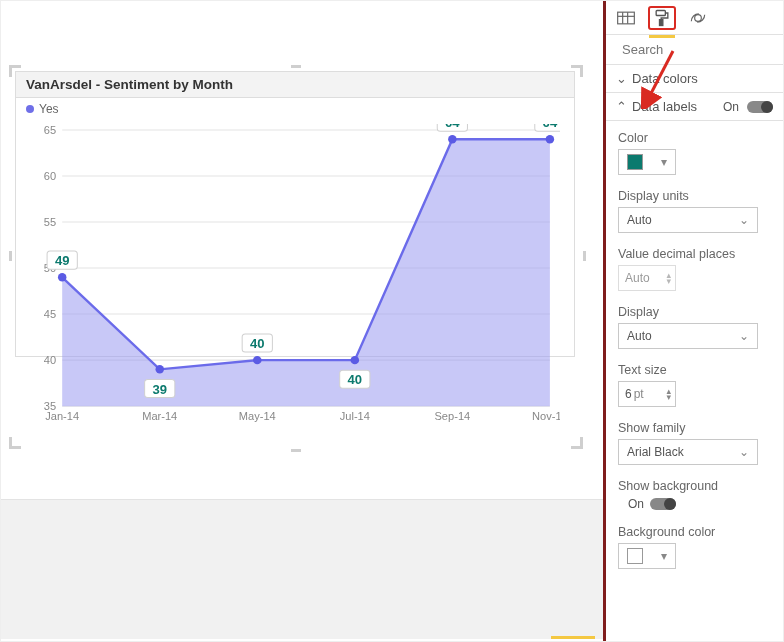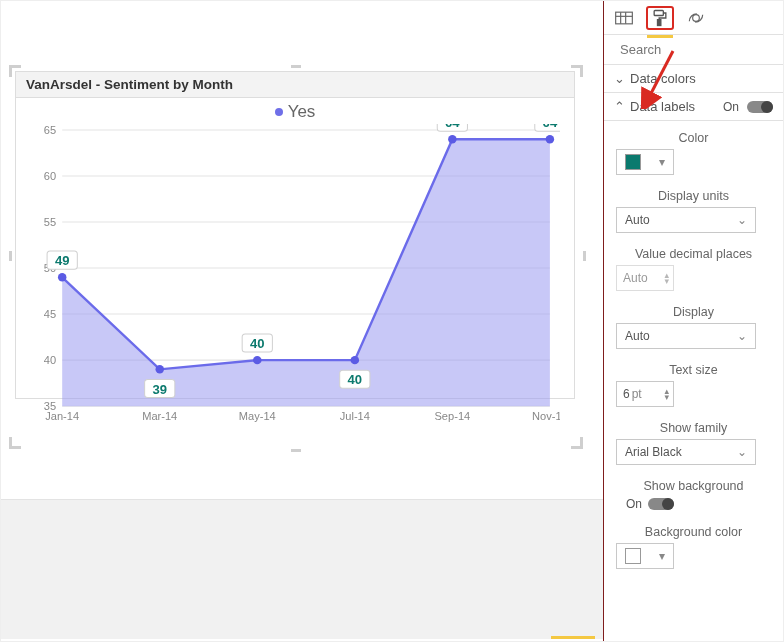--- a/index.html
+++ b/index.html
@@ -1,54 +1,54 @@
 <!DOCTYPE html>
 <html><head>
 <meta charset="utf-8">
 <style>
   * { box-sizing: border-box; }
   html, body { margin:0; padding:0; width:784px; height:642px; font-family:"Segoe UI", Arial, sans-serif; background:#fff; color:#333; }
 
   .root { position:relative; width:784px; height:642px; border:1px solid #eee; overflow:hidden; }
-  .sidebar { position:absolute; right:0; top:0; width:180px; height:642px; border-left:1px solid #7f1d1d; background:#fff; }
+  .sidebar { position:absolute; right:0; top:0; width:180px; height:642px; border-left:3px solid #7f1d1d; background:#fff; }
 
   
   .tabs { display:flex; align-items:center; gap:8px; padding:5px 6px 4px 6px; border-bottom:1px solid #e1e1e1;}
   .tab { width:28px; height:24px; display:flex; align-items:center; justify-content:center; color:#555; }
   .tab.sel { border:2px solid #d92a22; border-radius:3px; }
   .tab svg { display:block; }
 
   .searchbox { display:flex; align-items:center; height:30px; border-bottom:1px solid #e1e1e1; padding:0 8px; gap:6px;}
   .searchbox input { border:none; outline:none; font-size:13px; flex:1; }
 
   .section-hdr { display:flex; align-items:center; height:28px; padding:0 10px; font-size:13px; color:#555; border-bottom:1px solid #e1e1e1; cursor:pointer; }
   .section-hdr .chev { margin-right:6px; width:10px; color:#666; }
   .section-hdr .onlabel { font-size:12px; color:#555; margin-right:4px;}
   .toggle { width:26px; height:12px; border-radius:6px; background:#888; position:relative; display:inline-block;}
   .toggle::after { content:""; position:absolute; width:12px; height:12px; border-radius:50%; background:#444; top:0; right:0; }
   .right { margin-left:auto; display:flex; align-items:center; gap:4px;}
 
   .arrow { position:absolute; right:104px; top:48px; width:40px; height:60px; pointer-events:none; z-index:5;}
 
   .panel-body { padding:10px 12px 18px 12px; font-size:12px; color:#555; display:flex; flex-direction:column; gap:14px;}
-  .field-label { font-size:12.5px; color:#666; margin-bottom:4px;text-align:center; }
+  .field-label { font-size:12.5px; color:#666; margin-bottom:4px; }
   .dd { display:flex; align-items:center; border:1px solid #c8c8c8; height:26px; padding:0 8px; background:#fff; justify-content:space-between;}
   .dd.full { width:140px; }
   .dd.small { width:58px; }
   .dd .caret { color:#888; }
   .swatch { width:16px; height:16px; background:#0b7a6e; border:1px solid #999;}
   .spin { display:flex; flex-direction:column; margin-left:4px; color:#888; line-height:6px; font-size:9px;}
   .spin-box { display:flex; border:1px solid #c8c8c8; height:26px; align-items:center; padding-left:6px; width:58px;}
   .unit { color:#888; margin-left:2px;}
   .bg-swatch { width:16px; height:16px; background:#fff; border:1px solid #999;}
 
   
-  .visual { position:absolute; left:14px; top:70px; width:560px; height:328px; border:1px solid #ddd; }
+  .visual { position:absolute; left:14px; top:70px; width:560px; height:286px; border:1px solid #ddd; }
   .visual .title { background:#f3f3f3; border-bottom:1px solid #ddd; padding:5px 10px; font-weight:600; font-size:13.5px;}
-  .legend { padding:4px 10px 0 10px; font-size:17px; color:#666; display:flex; align-items:center; gap:5px;justify-content:center;}
+  .legend { padding:4px 10px 0 10px; font-size:12px; color:#666; display:flex; align-items:center; gap:5px;}
   .legend .dot { width:8px; height:8px; border-radius:50%; background:#6f6fe8; display:inline-block;}
   .plot { position:absolute; left:20px; right:14px; top:52px; bottom:22px; }
   .ygrid line { stroke:#e4e4e4; stroke-width:1;}
   .yaxis text { font-size:11px; fill:#888;}
   .xaxis text { font-size:11px; fill:#888;}
   .series-area { fill: #9a9af0; opacity:0.55;}
   .series-line { stroke:#6b6bea; stroke-width:2.4; fill:none;}
   .series-pt { fill:#5b5be4; }
   .dlabel { font-size:13px; font-weight:700; fill:#0c7a6e; }
   .dlabel-box { fill:#fff; stroke:#d0d0d0; rx:3; ry:3;}

